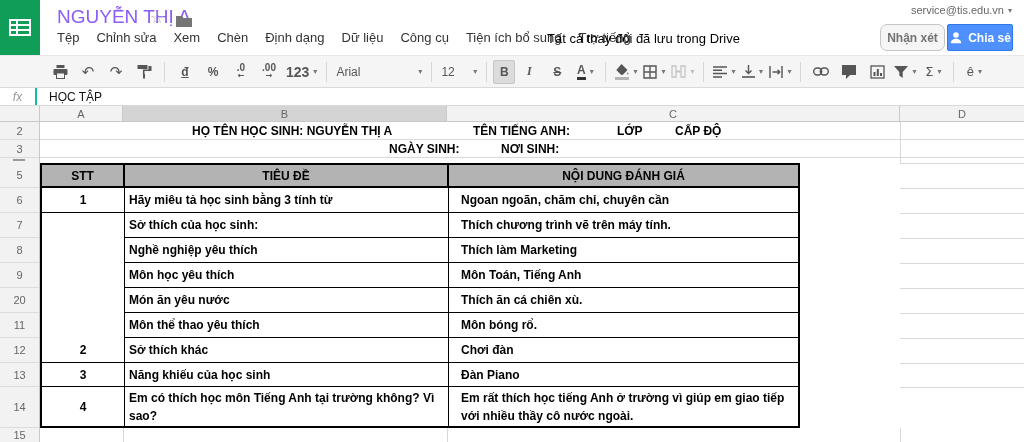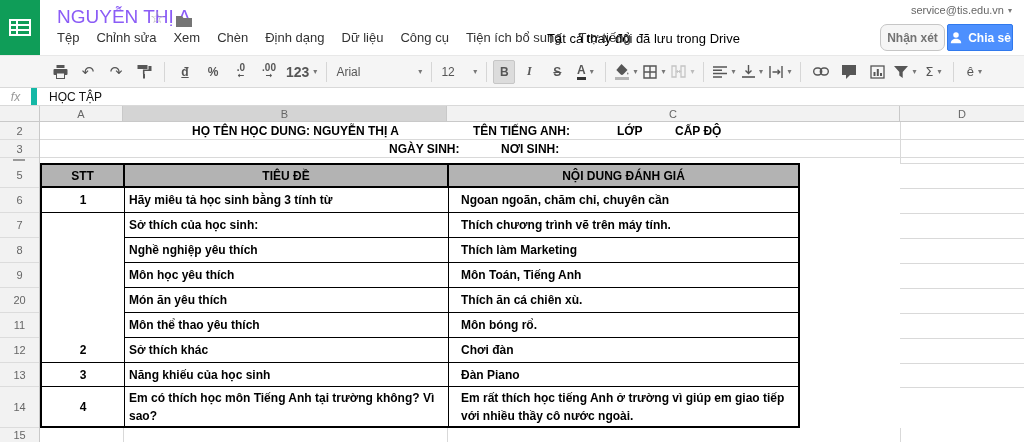--- a/index.html
+++ b/index.html
@@ -42,21 +42,21 @@
   #font-name-box{width:86px;justify-content:space-between;font-weight:normal}
   #font-size-box{width:36px;justify-content:space-between;font-weight:normal}
   .uA{border-bottom:3px solid #333;line-height:1;padding-bottom:1px}
   .uFill{border-bottom:3px solid #b5b5b5;line-height:1;padding-bottom:1px}
   .disabled{opacity:.45}
 
   
   #fxbar{position:absolute;left:0;top:88px;width:1024px;height:18px;background:#fff;
         border-bottom:1px solid #d9d9d9;box-sizing:border-box;display:flex;align-items:center}
   #fx{width:37px;text-align:center;font-size:12px;font-style:italic;color:#999;
-      border-right:6px solid #14b8a6;height:100%;display:flex;align-items:center;justify-content:center;box-sizing:border-box}
+      border-right:2px solid #14b8a6;height:100%;display:flex;align-items:center;justify-content:center;box-sizing:border-box}
   #fx-value{padding-left:12px;font-size:12px;color:#111}
 
   
   #grid{position:absolute;left:0;top:106px;width:1024px;height:336px;background:#fff}
   #colhdr{position:absolute;left:0;top:0;width:1024px;height:16px;display:flex;
         background:#f2f2f2;border-bottom:1px solid #c9c9c9;box-sizing:border-box}
   .ch{box-sizing:border-box;border-right:1px solid #c9c9c9;font-size:11px;color:#666;
       display:flex;align-items:center;justify-content:center}
   #ch-corner{width:40px}
   #ch-a{width:83px}
@@ -311,21 +311,21 @@
       <div class="rh" style="top:141px;height:25px">9</div>
       <div class="rh" style="top:166px;height:25px">20</div>
       <div class="rh" style="top:191px;height:25px">11</div>
       <div class="rh" style="top:216px;height:25px">12</div>
       <div class="rh" style="top:241px;height:24px">13</div>
       <div class="rh" style="top:265px;height:41px">14</div>
       <div class="rh" style="top:306px;height:14px;border-bottom:none">15</div>
     </div>
 
     <div class="freecell" style="left:40px;top:0;width:984px;height:18px">
-      <span class="abs" style="left:152px">HỌ TÊN HỌC DUNG:  NGUYỄN THỊ A</span>
+      <span class="abs" style="left:152px">HỌ TÊN HỌC SINH:  NGUYỄN THỊ A</span>
       <span class="abs" style="left:433px">TÊN TIẾNG ANH:</span>
       <span class="abs" style="left:577px">LỚP</span>
       <span class="abs" style="left:635px">CẤP ĐỘ</span>
     </div>
     <div class="freecell" style="left:40px;top:18px;width:984px;height:18px">
       <span class="abs" style="left:349px">NGÀY SINH:</span>
       <span class="abs" style="left:461px">NƠI SINH:</span>
     </div>
 
     <div class="vlite" style="left:900px;top:0;height:41px"></div>
@@ -362,21 +362,21 @@
         <div class="cb">Nghề nghiệp yêu thích</div>
         <div class="cc">Thích làm Marketing</div>
       </div>
       <div class="trow">
         <div class="ca"></div>
         <div class="cb">Môn học yêu thích</div>
         <div class="cc">Môn Toán, Tiếng Anh</div>
       </div>
       <div class="trow">
         <div class="ca"></div>
-        <div class="cb">Món ăn yêu thích</div>
+        <div class="cb">Món ăn yêu nước</div>
         <div class="cc">Thích ăn cá chiên xù.</div>
       </div>
       <div class="trow">
         <div class="ca"></div>
         <div class="cb">Môn thể thao yêu thích</div>
         <div class="cc">Môn bóng rổ.</div>
       </div>
       <div class="trow">
         <div class="ca ab">2</div>
         <div class="cb">Sở thích khác</div>

